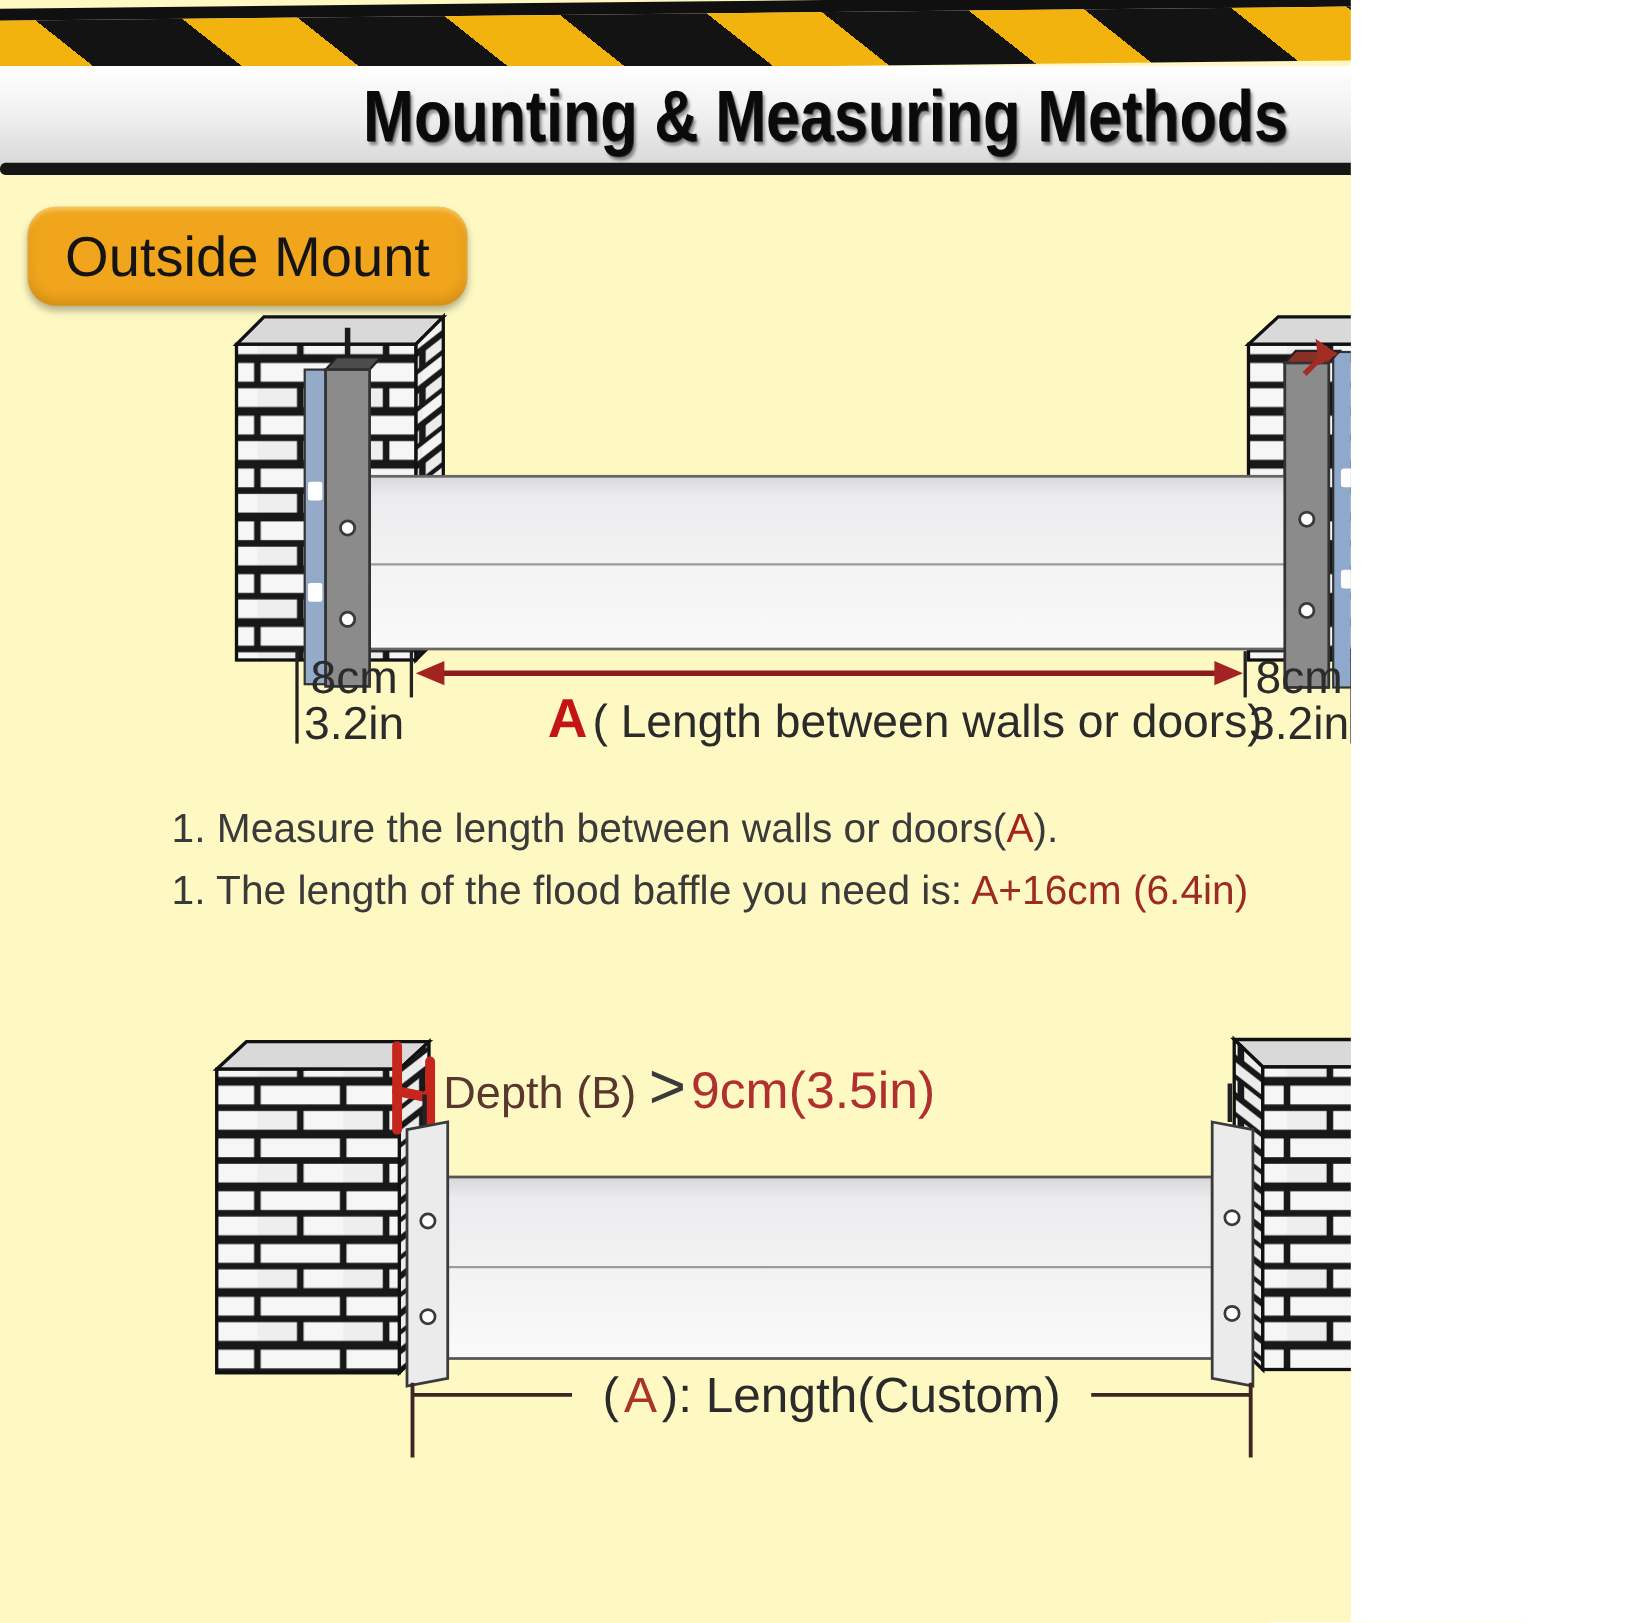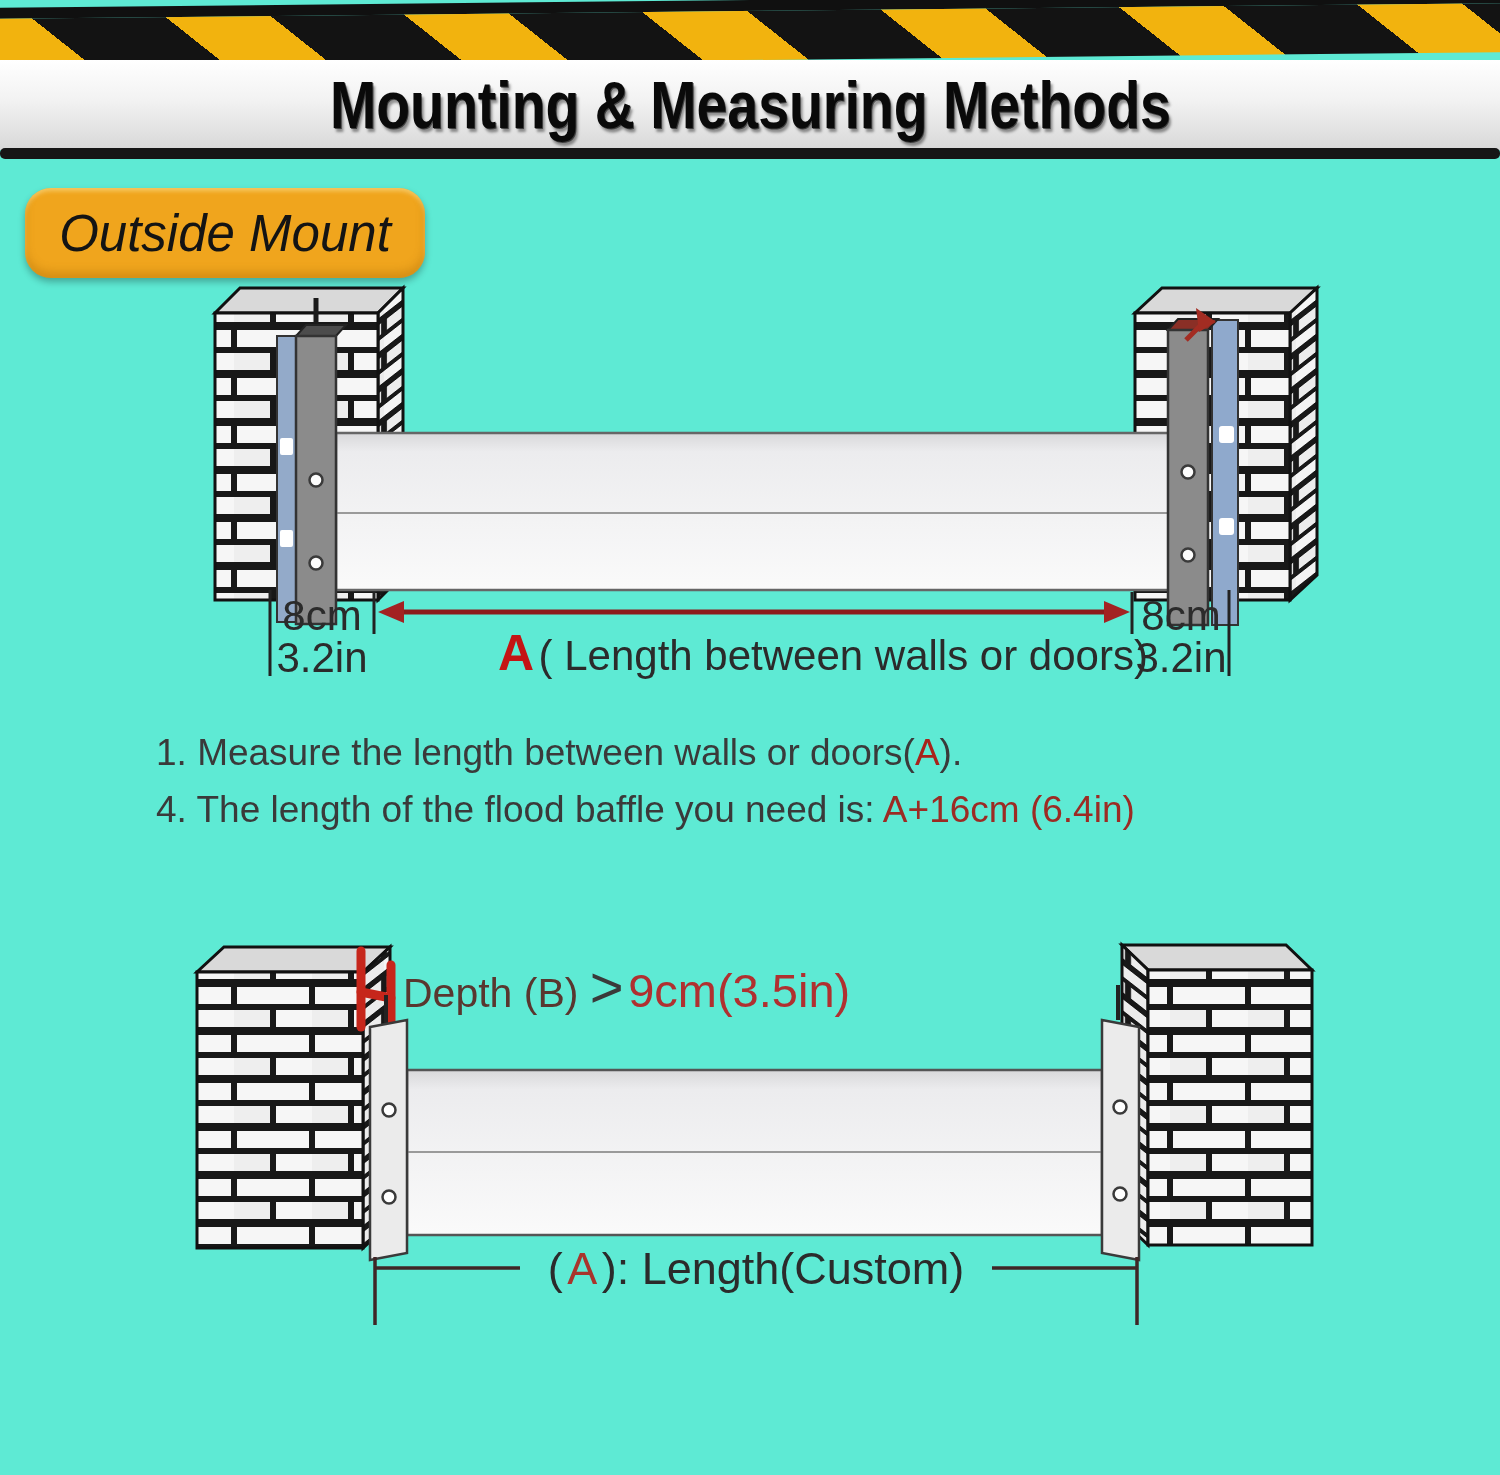--- a/index.html
+++ b/index.html
@@ -1,17 +1,17 @@
 <!DOCTYPE html>
 <html><head>
 <meta charset="utf-8">
 <style>
   html,body{margin:0;padding:0;background:#ffffff;}
   #stage{
-    position:relative;width:1500px;height:1475px;overflow:hidden;background:#5eead4;
+    position:relative;width:1228px;height:1475px;overflow:hidden;background:#fef9c3;
     font-family:"Liberation Sans", sans-serif;
   }
   
   .hazard-wrap{position:absolute;top:0;left:-12px;width:1524px;transform:rotate(-0.6deg);}
   .hazard-topbar{height:11px;background:#101010;}
   .hazard-stripes{
     height:49px;
     background:repeating-linear-gradient(39deg,#f2b30e 0 66px,#131313 66px 150px);
   }
   
@@ -23,21 +23,20 @@
   .title-band h1{
     margin:0;font-size:66px;font-weight:bold;color:#0a0a0a;letter-spacing:0px;white-space:nowrap;
     transform:scaleX(0.84);text-shadow:3px 4px 3px rgba(0,0,0,0.40),1px 1px 0 rgba(0,0,0,0.55);
   }
   .divider{position:absolute;top:148px;left:0;width:1500px;height:11px;background:#161616;border-radius:5px;}
   
   .badge{
     position:absolute;display:flex;align-items:center;justify-content:center;
     background:#f0a51d;border-radius:26px;color:#141414;font-size:51px;font-weight:normal;
     box-shadow:0 4px 7px rgba(0,0,0,0.28), inset 0 -6px 10px rgba(150,90,0,0.30), inset 0 3px 4px rgba(255,235,160,0.55);
-    font-style:italic;
   }
   .badge-outside{left:25px;top:188px;width:400px;height:90px;}
   .badge-inside{left:30px;top:845px;width:375px;height:88px;}
   
   svg{position:absolute;left:0;display:block;}
   #svg-outside{top:278px;}
   #svg-inside{top:935px;}
   svg text{font-family:"Liberation Sans", sans-serif;fill:#2b2b2b;}
   
   .steps{position:absolute;color:#3a3a3a;font-size:37px;line-height:1.0;}
@@ -154,21 +153,21 @@
     <text x="1181" y="352" font-size="42" text-anchor="middle">8cm</text>
     <text x="1181" y="394" font-size="42" text-anchor="middle">3.2in</text>
     <text x="498" y="392">
       <tspan font-size="50" font-weight="bold" fill="#c41414">A</tspan>
       <tspan font-size="42" fill="#2b2b2b">( Length between walls or doors)</tspan>
     </text>
   </svg>
 
   <div class="steps steps-outside">
     <p><span>1. Measure the length between walls or doors(</span><span class="red-a">A</span><span>).</span></p>
-    <p><span>4. The length of the flood baffle you need is: </span><span class="red-val">A+16cm (6.4in)</span></p>
+    <p><span>1. The length of the flood baffle you need is: </span><span class="red-val">A+16cm (6.4in)</span></p>
   </div>
 
 
   <svg id="svg-inside" width="1500" height="400" viewBox="0 0 1500 400">
     <defs>
       <pattern id="p2brick" width="78" height="48" patternUnits="userSpaceOnUse">
         <rect width="78" height="48" fill="#181818"></rect>
         <rect x="3" y="4" width="72" height="17" fill="#f6f6f6"></rect>
         <rect x="-36" y="27" width="72" height="17" fill="#eeeeee"></rect>
         <rect x="42" y="27" width="72" height="17" fill="#f6f6f6"></rect>

